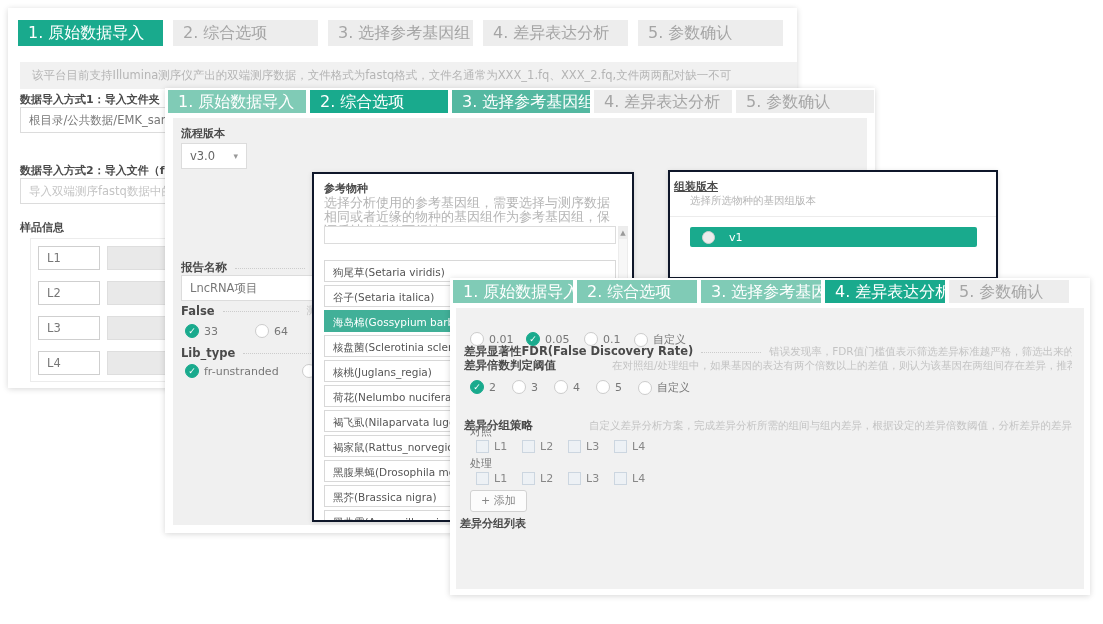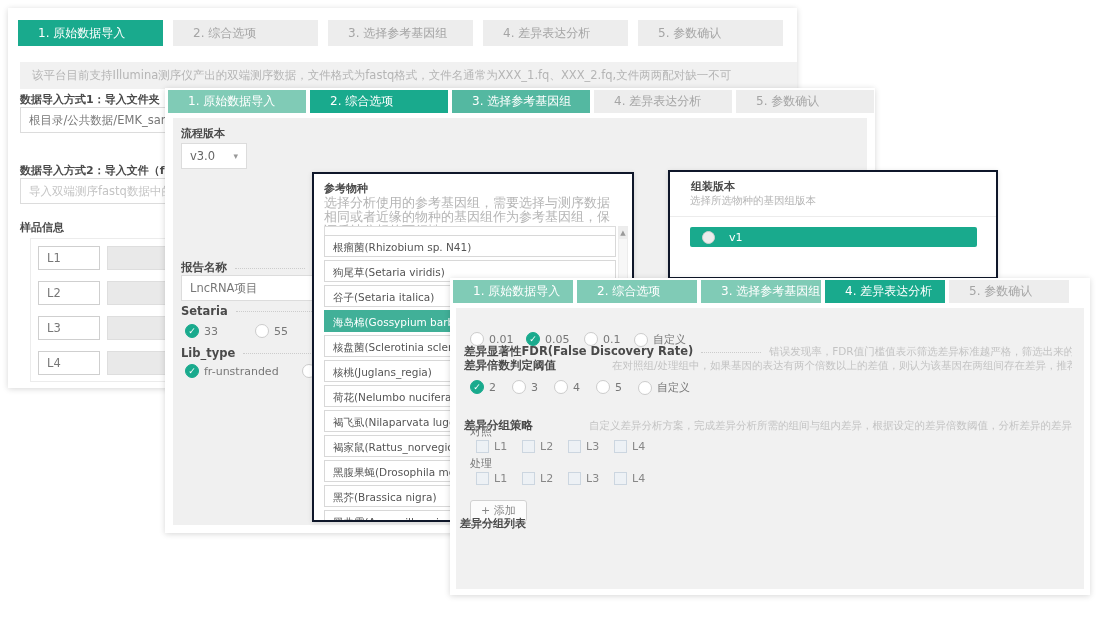--- a/index.html
+++ b/index.html
@@ -1,20 +1,20 @@
 <!DOCTYPE html>
 <html><head>
 <meta charset="utf-8">
 <style>
   html,body{margin:0;padding:0;background:#fff;font-family:"DejaVu Sans","Liberation Sans",sans-serif;}
   #stage{position:relative;width:1103px;height:624px;overflow:hidden;background:#fff;}
   .card{position:absolute;background:#fff;box-shadow:0 1px 6px rgba(0,0,0,.16);}
   
   .tabs{position:absolute;display:flex;}
-  .tab{box-sizing:border-box;padding-left:20px;font-size:12px;white-space:nowrap;overflow:hidden;cursor:pointer;}
+  .tab{box-sizing:border-box;padding-left:10px;font-size:16px;white-space:nowrap;overflow:hidden;cursor:pointer;}
   .tabs-w1 .tab{width:145px;height:26px;line-height:26px;margin-right:10px;}
   .tabs-w2 .tab{width:138px;height:23px;line-height:23px;margin-right:4px;}
   .tabs-w3 .tab{width:120px;height:23px;line-height:23px;margin-right:4px;}
   .tab.active{background:#19aa8d;color:#fff;}
   .tab.done{background:#80cbb6;color:#fff;}
   .tab.mid{background:#54b8a1;color:#fff;}
   .tab.todo{background:#ededed;color:#a5a5a5;}
   .notice{position:absolute;background:#f1f1f1;color:#b5b5b5;font-size:11.5px;line-height:27px;padding-left:12px;white-space:nowrap;overflow:hidden;}
   .flabel{font-size:11.5px;font-weight:bold;color:#4a4a4a;white-space:nowrap;}
   .frow{position:absolute;display:flex;align-items:center;white-space:nowrap;overflow:hidden;}
@@ -102,31 +102,31 @@
     </div>
 
     <div class="frow" style="left:16px;top:172px;width:282px;">
       <span class="flabel">报告名称</span>
       <span class="leader" style="width:70px;"></span>
       <span class="fhint">命名规则：默认</span>
     </div>
     <div class="tinput" style="left:16px;top:187px;width:280px;">LncRNA项目</div>
 
     <div class="frow" style="left:16px;top:216px;width:282px;">
-      <span class="flabel">Setaria</span>
+      <span class="flabel">False</span>
       <span class="leader" style="width:76px;"></span>
       <span class="fhint">测序数据质量</span>
     </div>
     <label class="radio" style="position:absolute;left:20px;top:236px;">
       <span class="rc on">✓</span>
       <span class="rlabel">33</span>
     </label>
     <label class="radio" style="position:absolute;left:90px;top:236px;">
       <span class="rc"></span>
-      <span class="rlabel">55</span>
+      <span class="rlabel">64</span>
     </label>
 
     <div class="frow" style="left:16px;top:258px;width:282px;">
       <span class="flabel">Lib_type</span>
       <span class="leader" style="width:70px;"></span>
       <span class="fhint">建库方式，fr-</span>
     </div>
     <label class="radio" style="position:absolute;left:20px;top:276px;">
       <span class="rc on">✓</span>
       <span class="rlabel">fr-unstranded</span>
@@ -136,36 +136,35 @@
     </label>
   </div>
 
   <div class="panel" style="left:312px;top:172px;width:318px;height:346px;z-index:30;">
     <div class="sec-label" style="left:10px;top:7px;">参考物种</div>
     <div style="position:absolute;left:10px;top:22px;width:296px;font-size:13px;color:#b5b5b5;line-height:14px;">选择分析使用的参考基因组，需要选择与测序数据相同或者近缘的物种的基因组作为参考基因组，保证后续分析的可行性</div>
     <div class="tinput" style="left:10px;top:52px;width:292px;height:18px;line-height:16px;" title=""></div>
     <div class="scrolltrack" style="right:4px;top:52px;height:240px;">
       <div class="scrollup">▲</div>
     </div>
-    <div class="sp-item" style="top:61px;">根瘤菌(Rhizobium sp. N41)</div>
     <div class="sp-item" style="top:86px;">狗尾草(Setaria viridis)</div>
     <div class="sp-item" style="top:111px;">谷子(Setaria italica)</div>
     <div class="sp-item sel" style="top:136px;">海岛棉(Gossypium barbadense)</div>
     <div class="sp-item" style="top:161px;">核盘菌(Sclerotinia sclerotiorum)</div>
     <div class="sp-item" style="top:186px;">核桃(Juglans_regia)</div>
     <div class="sp-item" style="top:211px;">荷花(Nelumbo nucifera)</div>
     <div class="sp-item" style="top:236px;">褐飞虱(Nilaparvata lugens)</div>
     <div class="sp-item" style="top:261px;">褐家鼠(Rattus_norvegicus)</div>
     <div class="sp-item" style="top:286px;">黑腹果蝇(Drosophila melanogaster)</div>
     <div class="sp-item" style="top:311px;">黑芥(Brassica nigra)</div>
     <div class="sp-item" style="top:336px;">黑曲霉(Aspergillus niger)</div>
   </div>
 
   <div class="panel" style="left:668px;top:170px;width:326px;height:105px;z-index:28;">
-    <div class="sec-label" style="left:21px;top:7px;">组装版本</div>
+    <div class="sec-label" style="left:4px;top:7px;text-decoration:underline;">组装版本</div>
     <div style="position:absolute;left:20px;top:22px;font-size:10.5px;color:#b5b5b5;">选择所选物种的基因组版本</div>
     <div class="divider" style="left:0;top:44px;width:326px;"></div>
     <div class="vrow" style="top:55px;">
       <span class="vradio"></span>
       <span>v1</span>
     </div>
   </div>
 
   <div class="card" style="left:450px;top:278px;width:640px;height:317px;z-index:40;">
     <div class="tabs tabs-w3" style="left:3px;top:2px;">
@@ -260,20 +259,20 @@
     </label>
     <label class="check" style="position:absolute;left:118px;top:194px;">
       <span class="cb"></span>
         <span class="clabel">L3</span>
     </label>
     <label class="check" style="position:absolute;left:164px;top:194px;">
       <span class="cb"></span>
         <span class="clabel">L4</span>
     </label>
 
-    <div class="btn" style="left:20px;top:222px;">
+    <div class="btn" style="left:20px;top:212px;">
       <span>+</span>
       <span>添加</span>
     </div>
     <div class="sec-label" style="left:10px;top:238px;">差异分组列表</div>
   </div>
 
 </div>
 
 </body></html>

